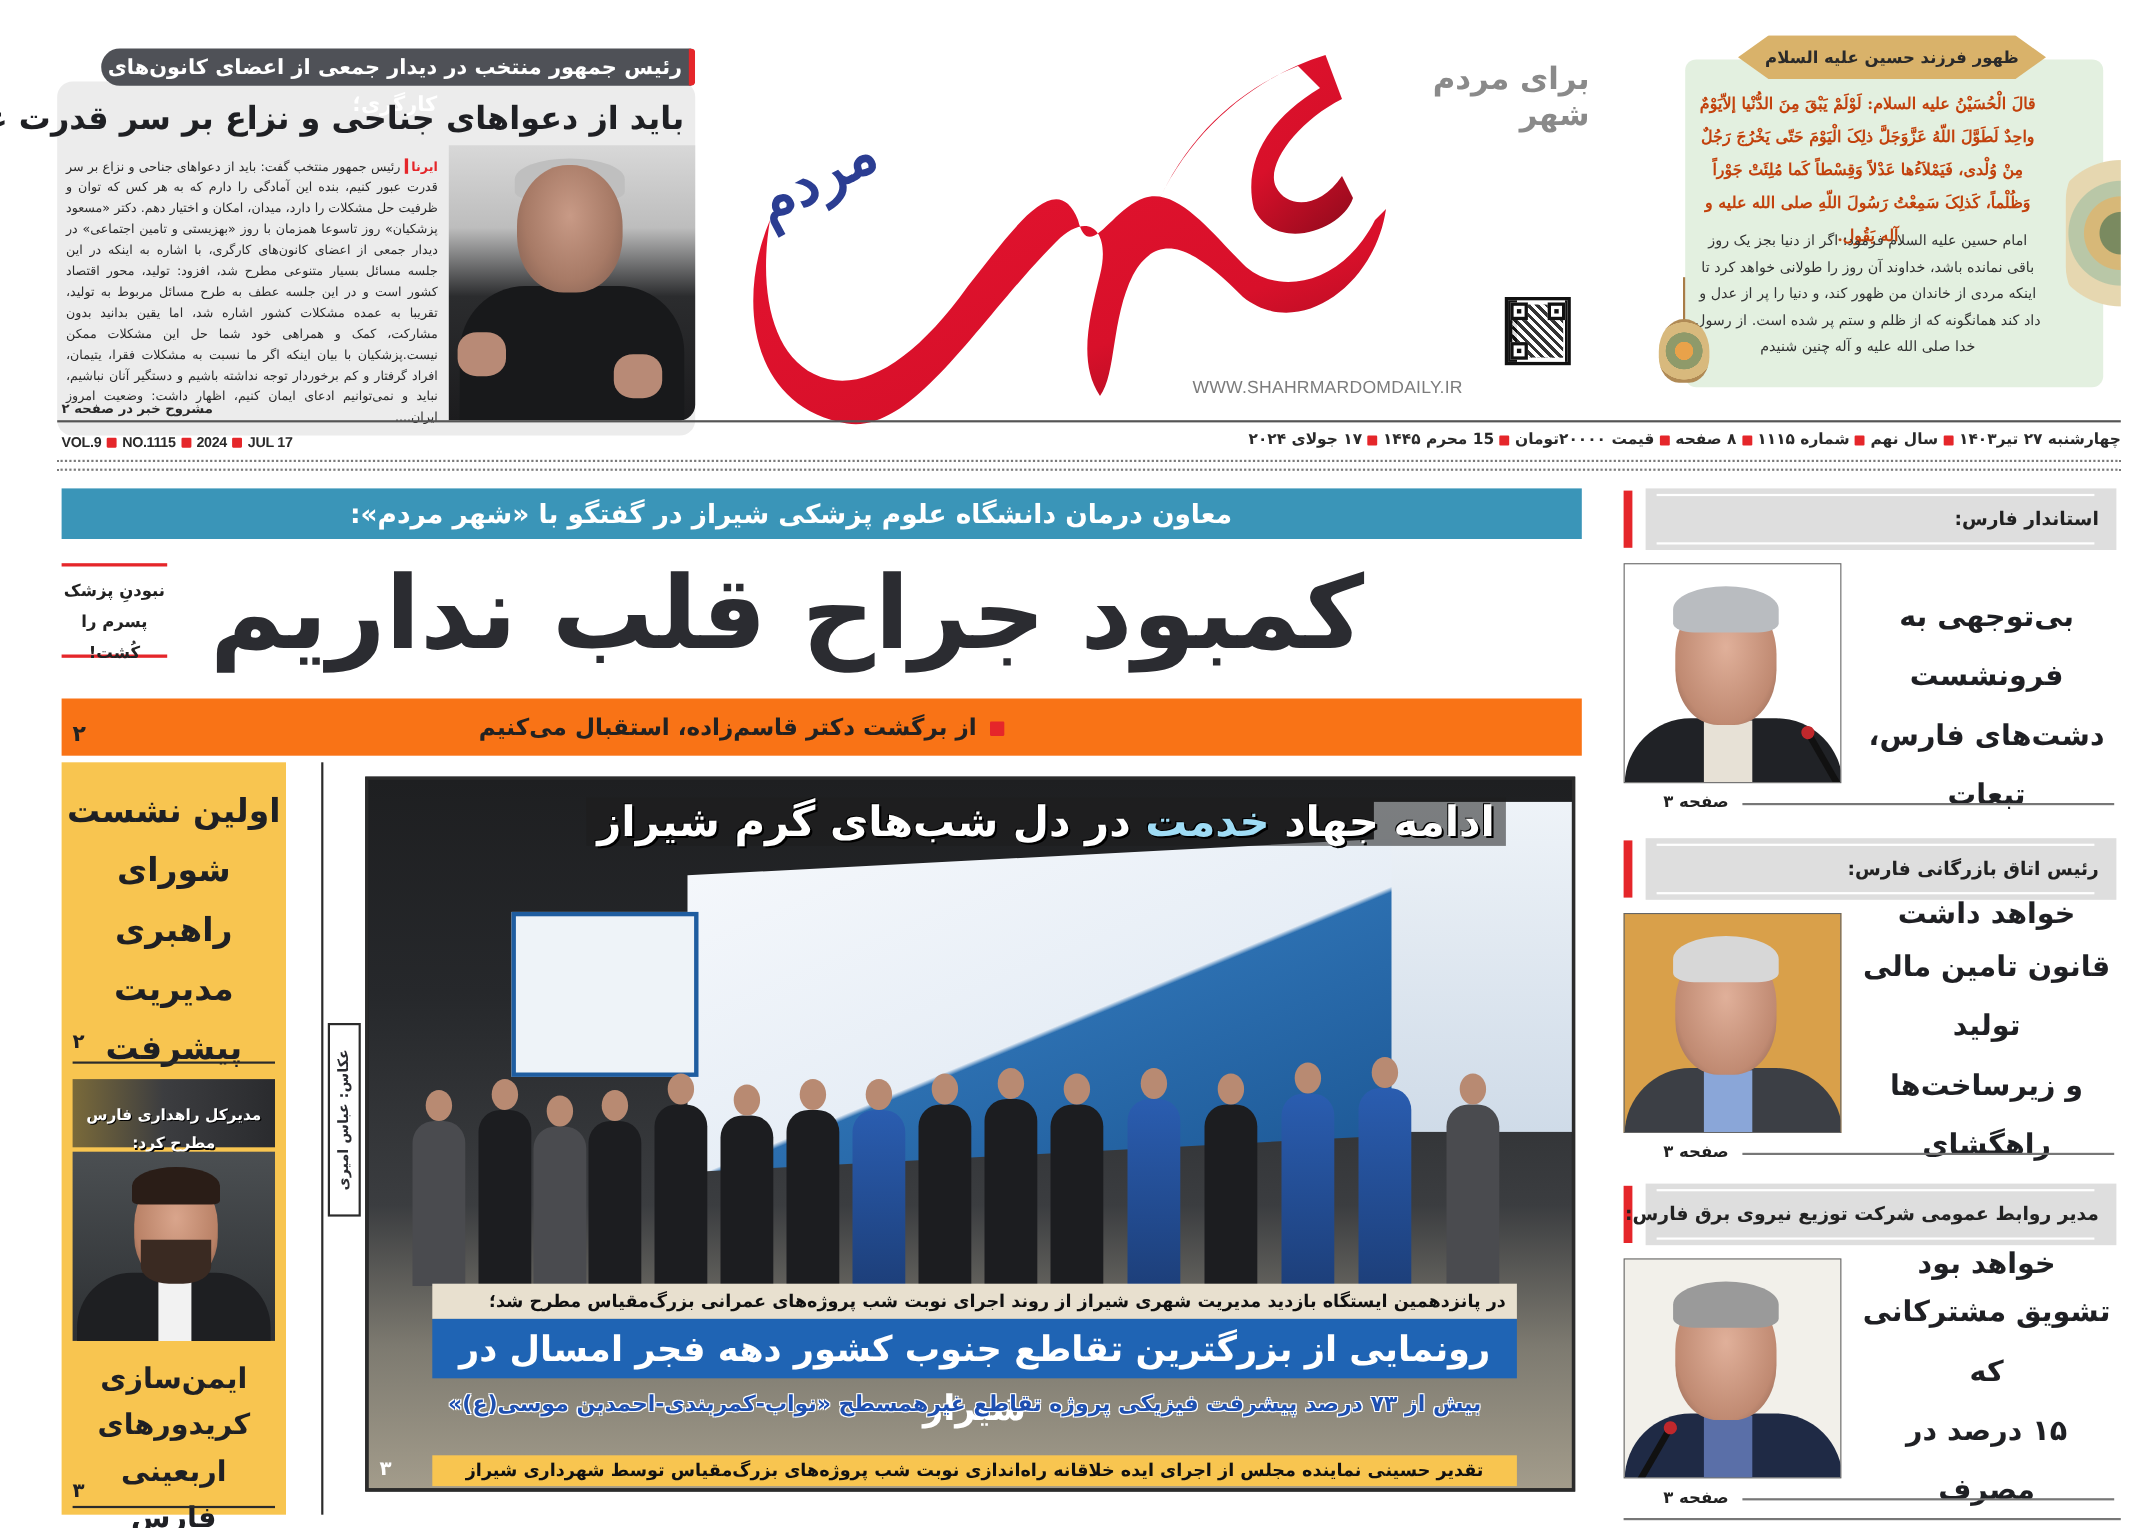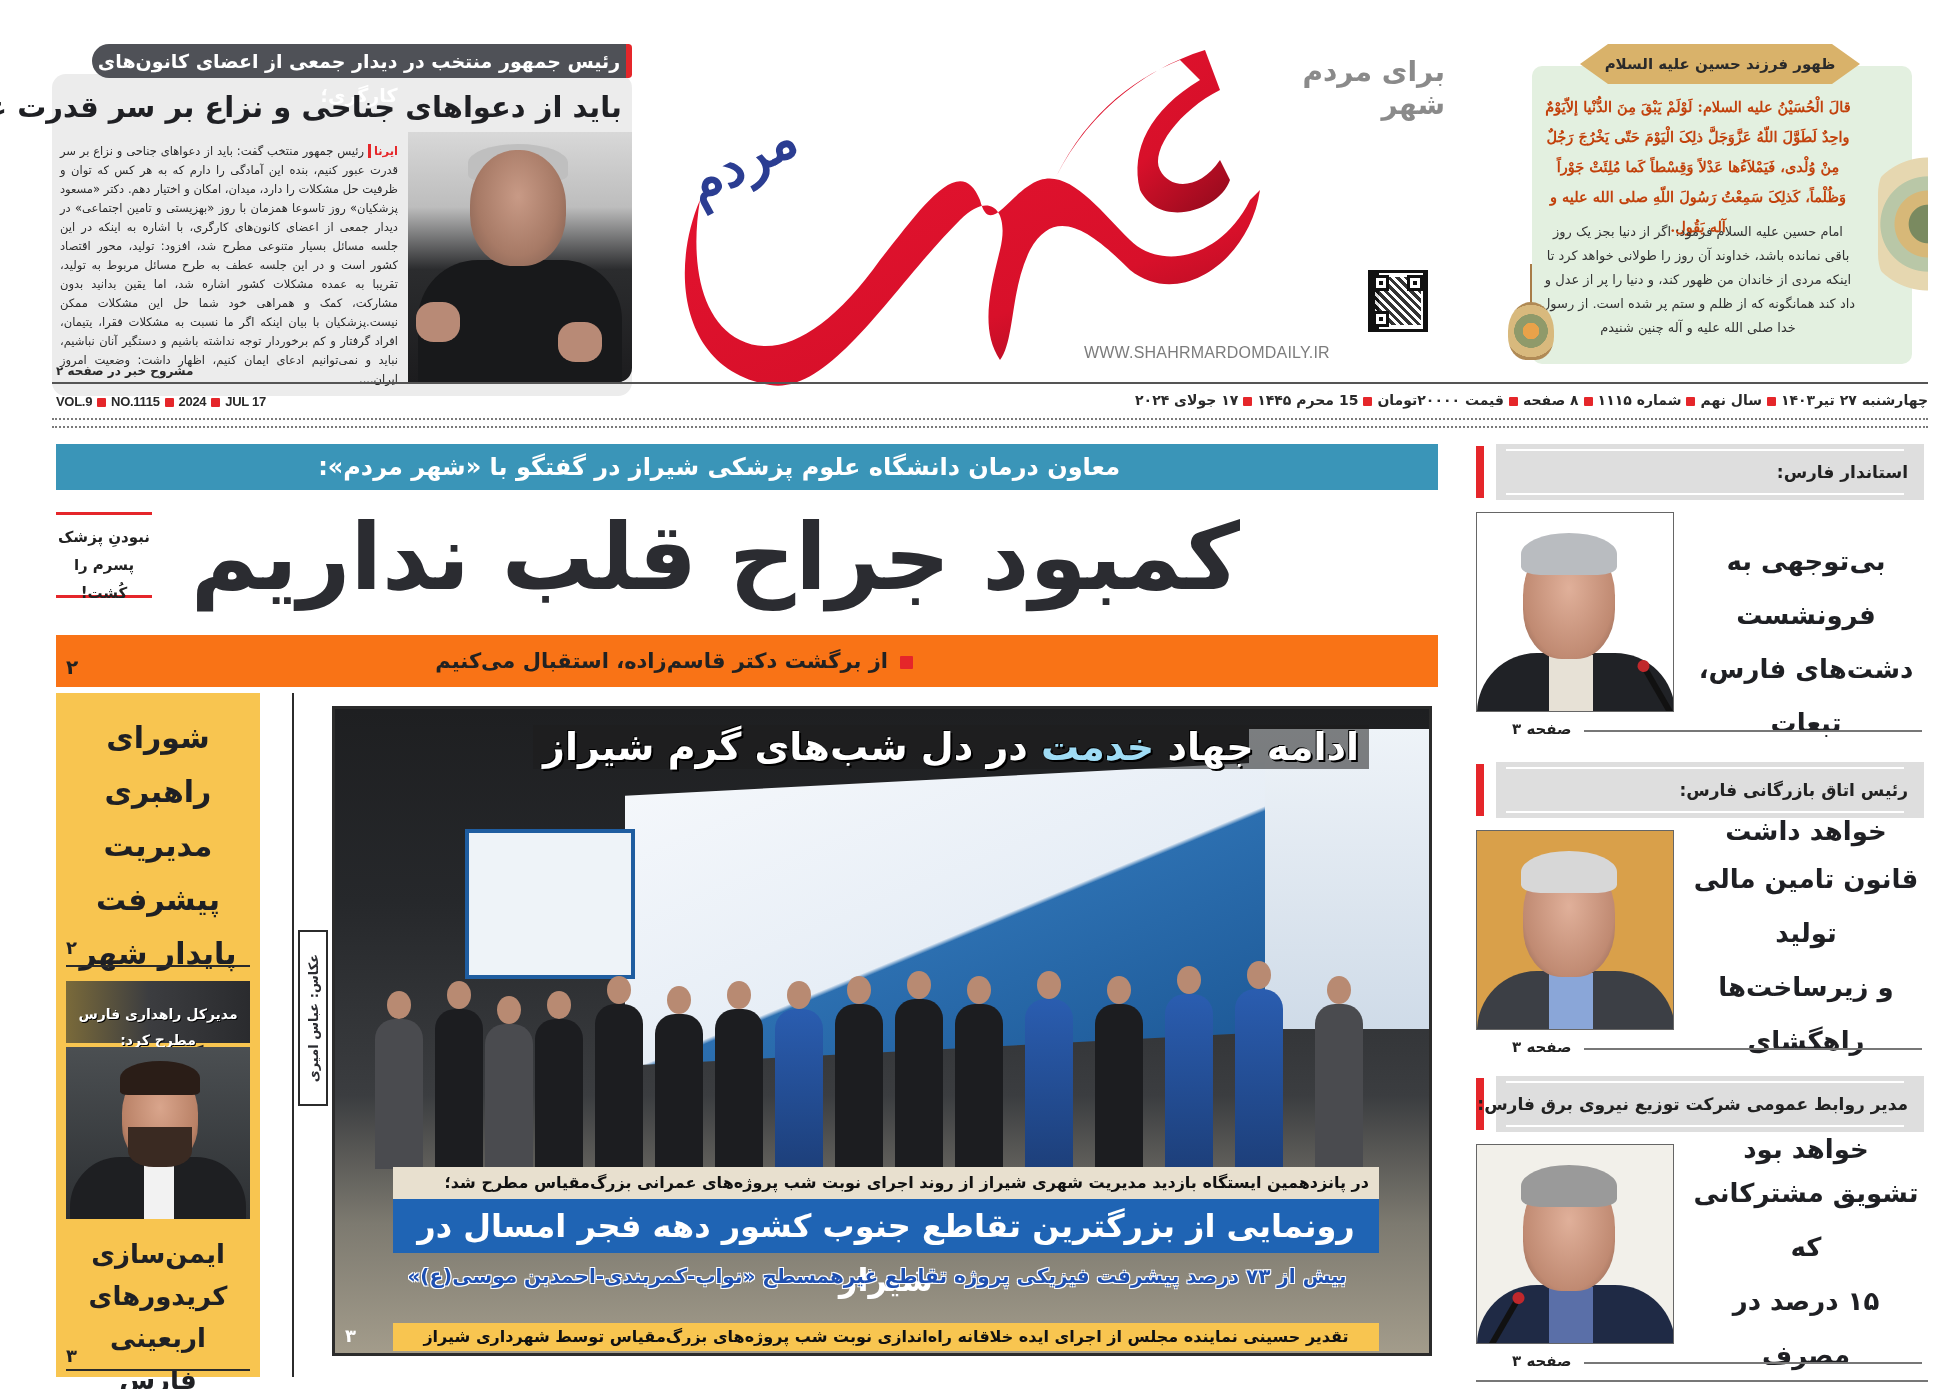--- a/index.html
+++ b/index.html
@@ -26,21 +26,21 @@
   .qr { left: 1368px; top: 270px; width: 60px; height: 62px; background:
         linear-gradient(90deg,#111 0 8px,transparent 8px 52px,#111 52px) ,
         #fff; border: 3px solid #111; }
   .qr-inner { position:absolute; inset: 4px; background:
      repeating-linear-gradient(45deg,#111 0 3px,#fff 3px 6px),
      repeating-linear-gradient(-45deg,#111 0 2px,#fff 2px 5px); opacity:.85; }
   .qr-corner { position:absolute; width: 16px; height: 16px; border: 3px solid #111; background:#fff; }
   .qr-corner::after { content:""; position:absolute; inset:3px; background:#111; }
   .website { left: 1084px; top: 344px; font-family: "Liberation Sans", sans-serif; font-size: 16px; color: #7c7c7c; letter-spacing: 0.2px; }
 
-  .quote-panel { left: 1480px; top: 44px; width: 448px; height: 302px; }
+  .quote-panel { left: 1480px; top: 32px; width: 448px; height: 302px; }
   .quote-tab { position: absolute; left: 100px; top: 0; width: 280px; height: 40px; background: #d9b26a; clip-path: polygon(10% 0,90% 0,100% 50%,90% 100%,10% 100%,0 50%); font-size: 15px; font-weight: bold; line-height: 40px; text-align: center; direction: rtl; color: #2a2a2a; }
   .quote-box { position: absolute; left: 52px; top: 22px; width: 380px; height: 298px; background: #e3f0e0; border-radius: 10px; }
   .quote-ar { position: absolute; left: 60px; top: 48px; width: 316px; font-family: "DejaVu Serif", serif; font-size: 14.5px; font-weight: bold; line-height: 30px; text-align: center; direction: rtl; color: #c2410c; }
   .quote-fa { position: absolute; left: 60px; top: 176px; width: 316px; font-size: 13px; line-height: 24px; text-align: center; direction: rtl; color: #333; }
   .ornament-right { position: absolute; right: 0; top: 100px; width: 50px; height: 160px; border-radius: 80px 0 0 80px; background: radial-gradient(circle at 100% 50%, #7a8a60 0 20%, #d7b878 21% 35%, #b9c7a7 36% 50%, #e6d7b0 51% 70%, transparent 71%); }
   .ornament-left { position: absolute; left: 28px; top: 220px; width: 46px; height: 100px; }
   .ornament-left .stem { position:absolute; left: 22px; top: 0; width: 2px; height: 40px; background:#a87c47; }
   .ornament-left .bulb { position:absolute; left: 0; top: 38px; width: 46px; height: 58px; border-radius: 50% 50% 40% 40%; background: radial-gradient(circle, #e9a24a 0 22%, #8f9a6a 23% 45%, #d8b97d 46% 70%, #b08a55 71%); }
 
   .rule-top { left: 52px; top: 382px; width: 1876px; height: 2px; background: #555; }
@@ -184,20 +184,21 @@
   <div>پسرم را کُشت!</div>
 </div>
 <div class="abs main-headline">کمبود جراح قلب نداریم</div>
 <div class="abs sub-bar">
   <span class="sq"></span><span>از برگشت دکتر قاسم‌زاده، استقبال می‌کنیم</span>
 </div>
 <div class="abs page-num" style="left:66px;top:655px">۲</div>
 
 <div class="abs ycol">
   <div class="ycol-head">
+    <div>اولین نشست</div>
     <div>شورای راهبری</div>
     <div>مدیریت پیشرفت</div>
     <div>پایدار شهر شیراز</div>
     <div>برگزار شد</div>
   </div>
   <div class="ycol-num" style="top:244px">۲</div>
   <div class="ycol-rule" style="top:272px"></div>
   <div class="ycol-dark">
     <div>مدیرکل راهداری فارس</div>
     <div>مطرح کرد:</div>

